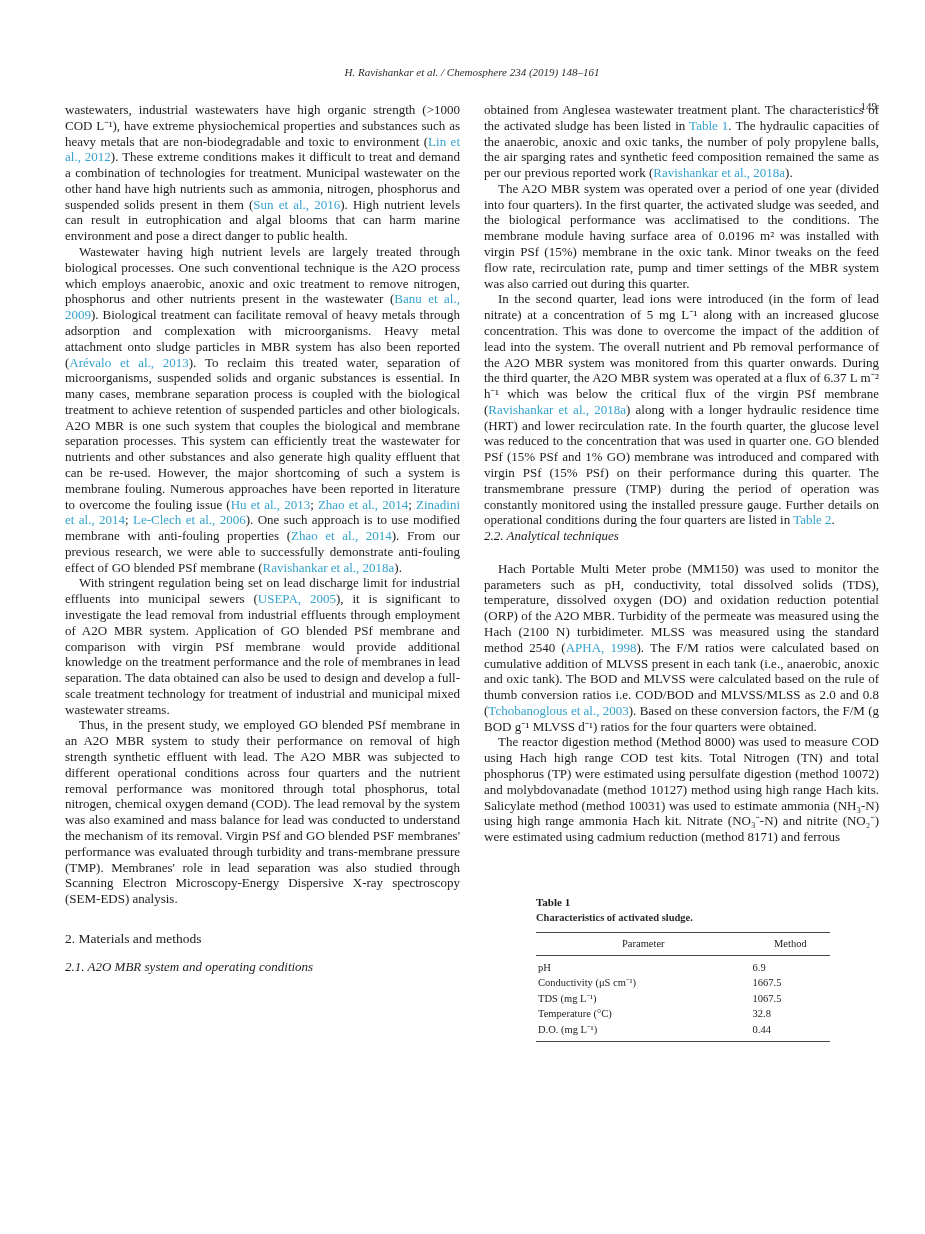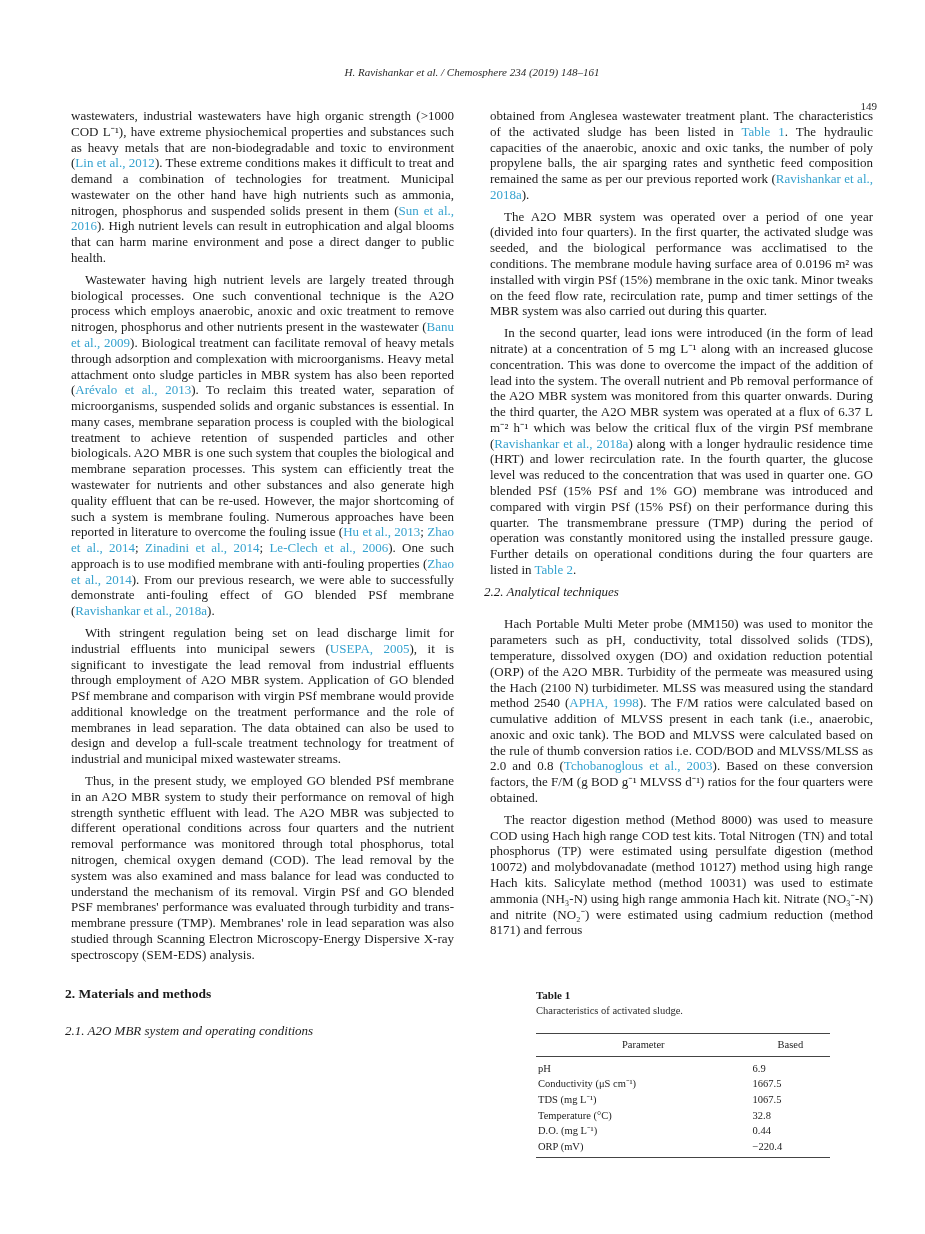--- a/index.html
+++ b/index.html
@@ -39,53 +39,53 @@
   
   .columns{display:flex;gap:24px;}
   .col{
     width:395px;
     font-size:13px;
     line-height:1.215;
     text-align:justify;
     hyphens:auto;
     -webkit-hyphens:auto;
   }
-  .para{margin:6px;}
+  .para{margin:0;}
   .para.indent{text-indent:14px;}
   .ref{
     color:var(--link-color);
     text-decoration:none;
     cursor:pointer;
   }
   h2.sec-head{
     font-size:13.5px;
-    font-weight:bold;
+    font-weight:normal;
     text-align:left;
     margin-top:24px;
-    margin-bottom:20px;
+    margin-bottom:12px;
   }
   h3.subsec-head{
     font-size:13px;
     font-weight:normal;
     font-style:italic;
     text-align:left;
     margin-bottom:17px;
   }
   h3.subsec-head.right{}
   
   .table-block{
     margin-top:50px;
     margin-left:52px;
     width:294px;
     text-align:left;
     font-size:10.5px;
     line-height:1.3;
   }
   .table-label{font-weight:bold;margin-bottom:2px;font-size:11px;}
-  .table-caption{margin-bottom:15px;color:#2a2a2a;}
+  .table-caption{margin-bottom:7px;color:#2a2a2a;font-weight:bold;}
   table.data-table{
     width:100%;
     border-collapse:collapse;
     border-top:1px solid var(--rule-color);
     border-bottom:1px solid var(--rule-color);
     font-size:10.5px;
   }
   table.data-table thead th{
     text-align:center;
     font-weight:normal;
@@ -130,21 +130,21 @@
       <p class="para indent">Hach Portable Multi Meter probe (MM150) was used to monitor the parameters such as pH, conductivity, total dissolved solids (TDS), temperature, dissolved oxygen (DO) and oxidation reduction potential (ORP) of the A2O MBR. Turbidity of the permeate was measured using the Hach (2100 N) turbidimeter. MLSS was measured using the standard method 2540 (<a class="ref">APHA, 1998</a>). The F/M ratios were calculated based on cumulative addition of MLVSS present in each tank (i.e., anaerobic, anoxic and oxic tank). The BOD and MLVSS were calculated based on the rule of thumb conversion ratios i.e. COD/BOD and MLVSS/MLSS as 2.0 and 0.8 (<a class="ref">Tchobanoglous et al., 2003</a>). Based on these conversion factors, the F/M (g BOD g⁻¹ MLVSS d⁻¹) ratios for the four quarters were obtained.</p>
       <p class="para indent">The reactor digestion method (Method 8000) was used to measure COD using Hach high range COD test kits. Total Nitrogen (TN) and total phosphorus (TP) were estimated using persulfate digestion (method 10072) and molybdovanadate (method 10127) method using high range Hach kits. Salicylate method (method 10031) was used to estimate ammonia (NH₃-N) using high range ammonia Hach kit. Nitrate (NO₃⁻-N) and nitrite (NO₂⁻) were estimated using cadmium reduction (method 8171) and ferrous</p>
 
       <div class="table-block">
         <div class="table-label">Table 1</div>
         <div class="table-caption">Characteristics of activated sludge.</div>
         <table class="data-table">
           <thead>
             <tr>
               <th>Parameter</th>
-              <th>Based</th>
+              <th>Method</th>
             </tr>
           </thead>
           <tbody>
               <tr>
                 <td>pH</td>
                 <td>6.9</td>
               </tr>
               <tr>
                 <td>Conductivity (μS cm⁻¹)</td>
                 <td>1667.5</td>
@@ -154,23 +154,19 @@
                 <td>1067.5</td>
               </tr>
               <tr>
                 <td>Temperature (°C)</td>
                 <td>32.8</td>
               </tr>
               <tr>
                 <td>D.O. (mg L⁻¹)</td>
                 <td>0.44</td>
               </tr>
-              <tr>
-                <td>ORP (mV)</td>
-                <td>−220.4</td>
-              </tr>
             </tbody>
         </table>
       </div>
     </section>
 
   </main>
 </div>
 
 </body></html>

